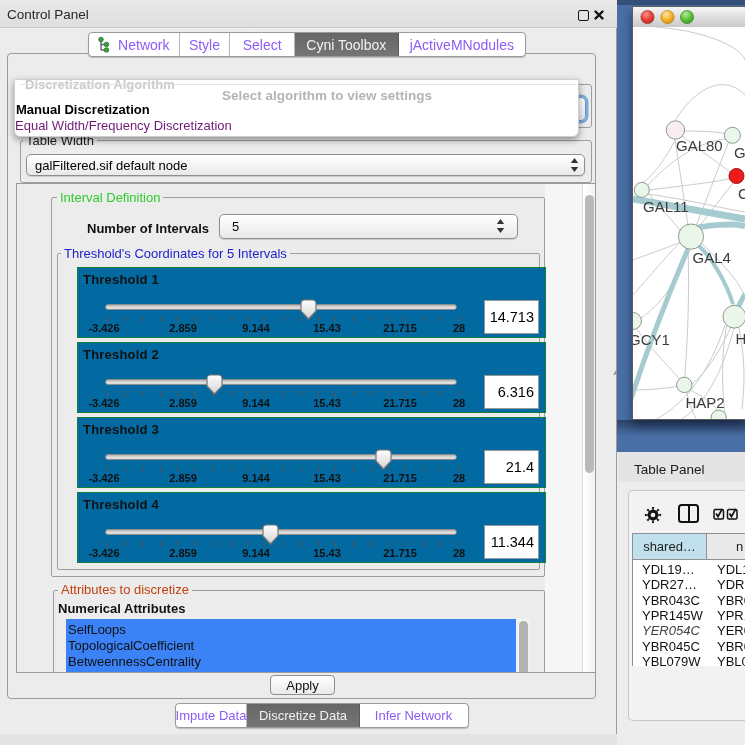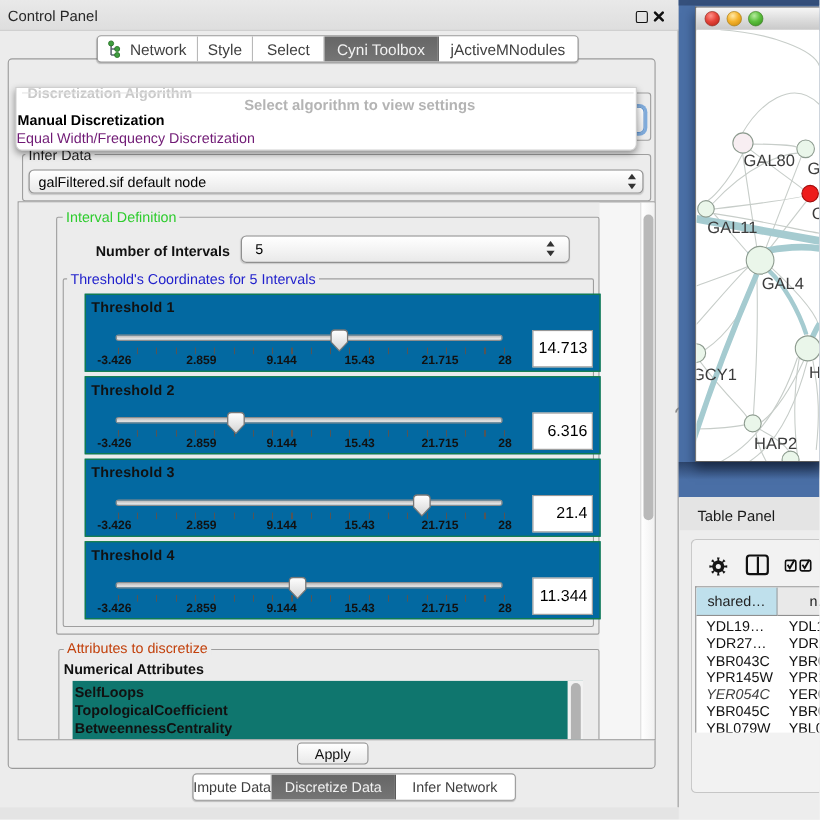--- a/index.html
+++ b/index.html
@@ -8,21 +8,21 @@
   .abs{position:absolute;}
   .grp{position:absolute;border:1px solid #9e9e9e;border-radius:3px;}
   .grplbl{position:absolute;background:#ececec;padding:0 3px;font-size:13px;line-height:13px;}
   .combo{position:absolute;border:1px solid #8f8f8f;border-radius:5px;
          background:linear-gradient(#ffffff,#f2f2f2 60%,#e9e9e9);
          box-shadow:0 1px 1px rgba(0,0,0,0.15);}
   .bold{font-weight:bold;}
   .seg{position:absolute;display:flex;background:#ffffff;border:1px solid #9a9a9a;
        border-radius:4px;box-shadow:0 1px 1px rgba(0,0,0,0.2);overflow:hidden;}
   .seg div{display:flex;align-items:center;justify-content:center;font-size:13px;white-space:nowrap;
-       color:#404040;border-right:1px solid #b8b8b8;}
+       color:#8b5cf6;border-right:1px solid #b8b8b8;}
   .seg div:last-child{border-right:none;}
   #topseg div{font-size:14px;}
   .seg .sel{background:linear-gradient(#666666,#757575);color:#f2f2f2;border-right-color:#5a5a5a;}
   .tpanel{position:absolute;border:1px solid #15803d;background:#0369a1;margin-left:14px;}
   .thlbl{position:absolute;font-size:13px;font-weight:bold;color:#111;letter-spacing:0.2px;}
   .track{position:absolute;height:4px;border:1px solid #8d8d8d;border-radius:3px;
          background:linear-gradient(#b5b5b5,#e3e3e3 70%,#d6d6d6);}
   .ticks{position:absolute;width:353px;height:6px;
          background:repeating-linear-gradient(90deg,#555 0,#555 1px,transparent 1px,transparent 17.55px);}
   .axlbl{position:absolute;transform:translateX(-50%);font-size:11px;font-weight:bold;color:#111;white-space:nowrap;}
@@ -57,21 +57,21 @@
   <div style="width:50px;">Style</div>
   <div style="width:64px;">Select</div>
   <div class="sel" style="width:103px;">Cyni Toolbox</div>
   <div style="width:127px;">jActiveMNodules</div>
 </div>
 
 <div class="grp" style="left:20px;top:84px;width:570px;height:42px;"></div>
 <div class="combo" style="left:26px;top:97px;width:558px;height:22px;border-color:#5f94cf;box-shadow:0 0 0 2.5px rgba(100,155,215,0.8);"></div>
 
 <div class="grp" style="left:20px;top:140px;width:570px;height:41px;"></div>
-<div class="grplbl" style="left:23px;top:134px;color:#1c1c1c;">Infer Data</div>
+<div class="grplbl" style="left:23px;top:134px;color:#1c1c1c;">Table Width</div>
 <div class="combo" style="left:26px;top:154px;width:557px;height:20px;">
   <span style="position:absolute;left:8px;top:3px;font-size:13px;color:#000;">galFiltered.sif default node</span>
   <svg style="position:absolute;right:5px;top:3px;" width="9" height="14" viewBox="0 0 9 14">
     <path d="M4.5 0 L8.2 5 H0.8 Z" fill="#333"></path>
       <path d="M4.5 14 L8.2 9 H0.8 Z" fill="#333"></path>
   </svg>
 </div>
 
 <div class="abs" style="left:14px;top:79px;width:563px;height:56px;background:#ffffff;border:1px solid #cfcfcf;border-radius:0 0 6px 6px;box-shadow:0 3px 7px rgba(0,0,0,0.4);"></div>
 <div class="abs" style="left:25px;top:77px;font-size:13px;font-weight:bold;color:#c9c9c9;">Discretization Algorithm</div>
@@ -179,21 +179,21 @@
           </linearGradient>
         </defs>
       <path d="M1 4.5 Q1 1 4.5 1 H12.5 Q16 1 16 4.5 V12 L8.5 20 L1 12 Z" fill="url(#thg4)" stroke="#777" stroke-width="1.2"></path>
     </svg>
     <div class="vbox" style="top:32px;">11.344</div>
   </div>
 
   <div class="grp" style="left:36px;top:406px;width:490px;height:95px;border-radius:2px;"></div>
   <div class="grplbl" style="left:41px;top:399px;color:#c2410c;">Attributes to discretize</div>
   <div class="abs bold" style="left:41px;top:417px;font-size:13px;color:#111;">Numerical Attributes</div>
-  <div class="abs" style="left:49px;top:435px;width:464px;height:53px;background:#0f766e;font-weight:bold;">
+  <div class="abs" style="left:49px;top:435px;width:464px;height:53px;background:#3b82f6;">
     <div style="position:absolute;left:2px;top:3px;font-size:13px;color:#111;">SelfLoops</div>
     <div style="position:absolute;left:2px;top:19px;font-size:13px;color:#111;">TopologicalCoefficient</div>
     <div style="position:absolute;left:2px;top:35px;font-size:13px;color:#111;">BetweennessCentrality</div>
     <div style="position:absolute;right:0;top:0;width:14px;height:53px;background:#f2f2f2;"></div>
     <div style="position:absolute;right:2.5px;top:2px;width:9px;height:51px;background:#b2b2b2;border-radius:5px 5px 0 0;"></div>
   </div>
 
   <div class="abs" style="left:565px;top:0;width:14px;height:488px;background:linear-gradient(90deg,#ffffff,#efefef);border-left:1px solid #dcdcdc;"></div>
   <div class="abs" style="left:567.5px;top:11px;width:9px;height:278px;background:#b9b9b9;border-radius:5px;"></div>
 </div>

